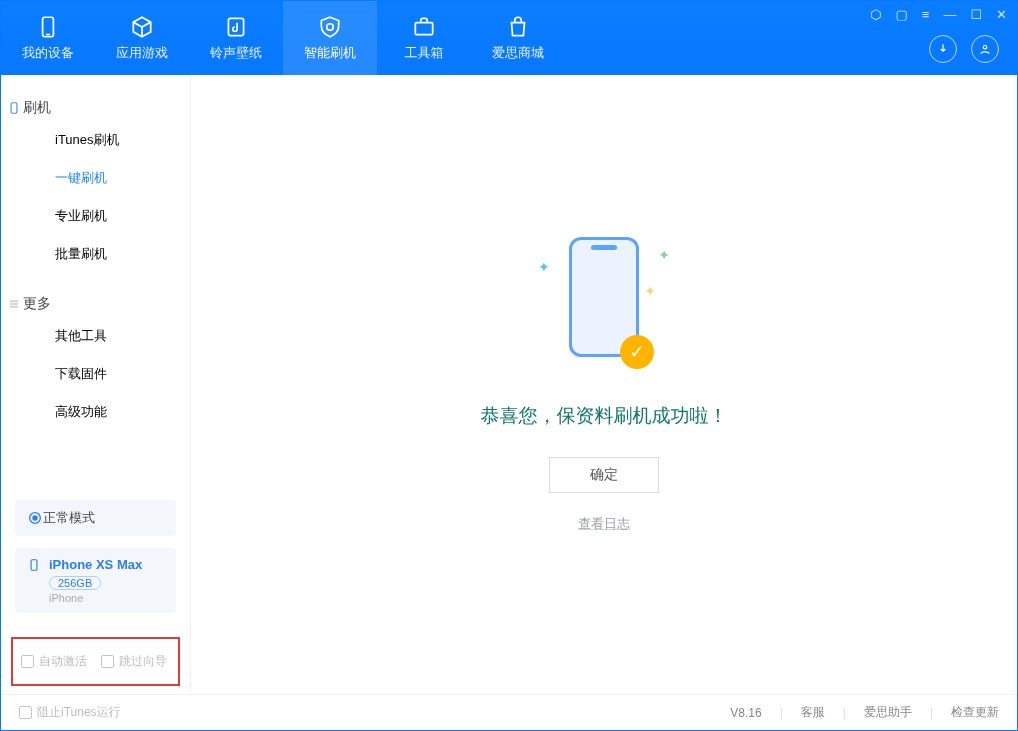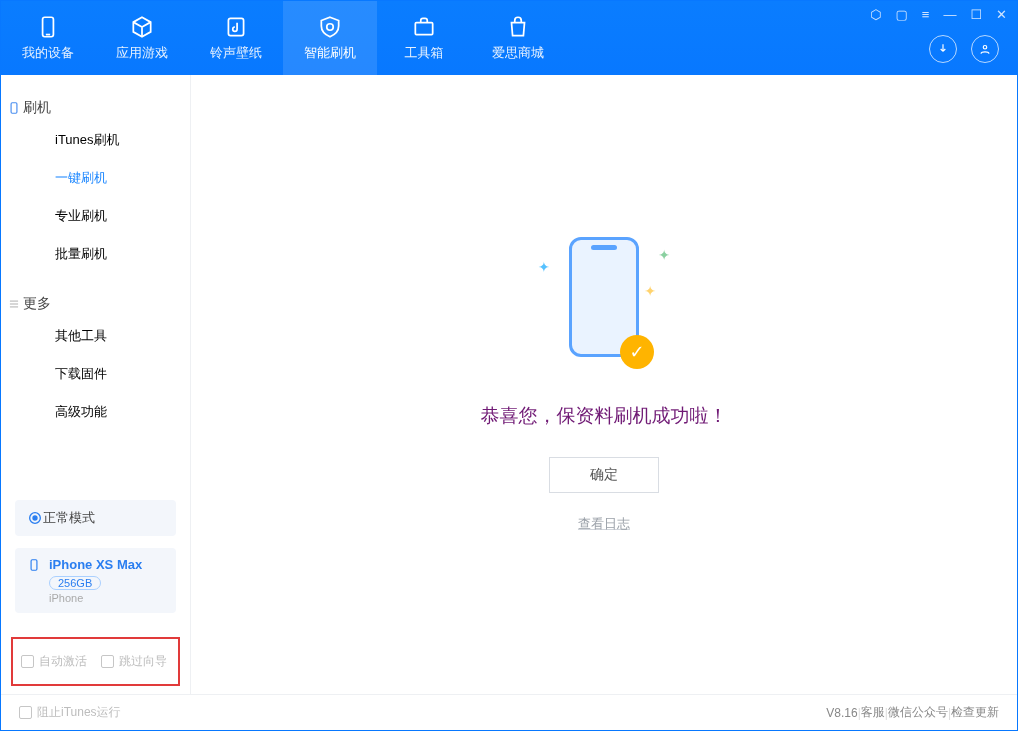--- a/index.html
+++ b/index.html
@@ -36,24 +36,24 @@
 .chk-box { width: 13px; height: 13px; border: 1px solid #c6c6c6; border-radius: 2px; }
 .main { flex: 1; display: flex; flex-direction: column; align-items: center; justify-content: center; }
 .phone-illus { position: relative; width: 120px; height: 140px; margin-bottom: 26px; }
 .phone-illus .phone-shape { width: 70px; height: 120px; border: 3px solid #5aa3ff; border-radius: 12px; position: absolute; left: 25px; top: 0; background: #eaf3ff; }
 .phone-illus .phone-shape::before { content:""; position:absolute; top:5px; left:50%; transform:translateX(-50%); width:26px; height:5px; background:#5aa3ff; border-radius:3px;}
 .phone-illus .badge { position: absolute; right: 10px; bottom: 8px; width: 34px; height: 34px; background: #ffb400; border-radius: 50%; display:flex; align-items:center; justify-content:center; color:#fff; font-size:18px; }
 .spark { position:absolute; font-size:14px; }
 .spark.s1 { left:-6px; top:22px; color:#56c1ff; }
 .spark.s2 { right:-6px; top:10px; color:#8ad0a0; }
 .spark.s3 { right:8px; bottom:78px; color:#ffd36e; }
-.success-text { font-size: 19px; color: #701a75; margin-bottom: 28px; }
+.success-text { font-size: 19px; color: #0f766e; margin-bottom: 28px; }
 .ok-btn { padding: 8px 40px; border: 1px solid #d9dde3; background: #fff; color: #555; font-size: 14px; cursor: pointer; margin-bottom: 22px; }
 .log-link { font-size: 13px; color: #9aa0a8; cursor: pointer; text-decoration: underline; text-decoration-color: #d0d4da; }
-.statusbar { height: 36px; border-top: 1px solid #eef0f3; display: flex; align-items: center; padding: 13px 18px; font-size: 12px; color: #aaa; gap: 0; }
+.statusbar { height: 36px; border-top: 1px solid #eef0f3; display: flex; align-items: center; padding: 13px 18px; font-size: 12px; color: #aaa; gap: 18px; }
 .statusbar .spacer { flex: 1; }
 .statusbar .ver { color: #888; }
 .statusbar .link { color: #888; cursor: pointer; }
 .sep { color: #ddd; }
 </style>
 </head>
 <body>
 
 <div class="window">
 
@@ -199,18 +199,18 @@
   <div class="statusbar">
     <label class="chk">
       <span class="chk-box"></span>
       <span>阻止iTunes运行</span>
     </label>
     <div class="spacer"></div>
     <span class="ver">V8.16</span>
     <span class="sep">|</span>
     <span class="link">客服</span>
     <span class="sep">|</span>
-    <span class="link">微信公众号</span>
+    <span class="link">爱思助手</span>
     <span class="sep">|</span>
     <span class="link">检查更新</span>
   </div>
 
 </div>
 
 </body></html>

